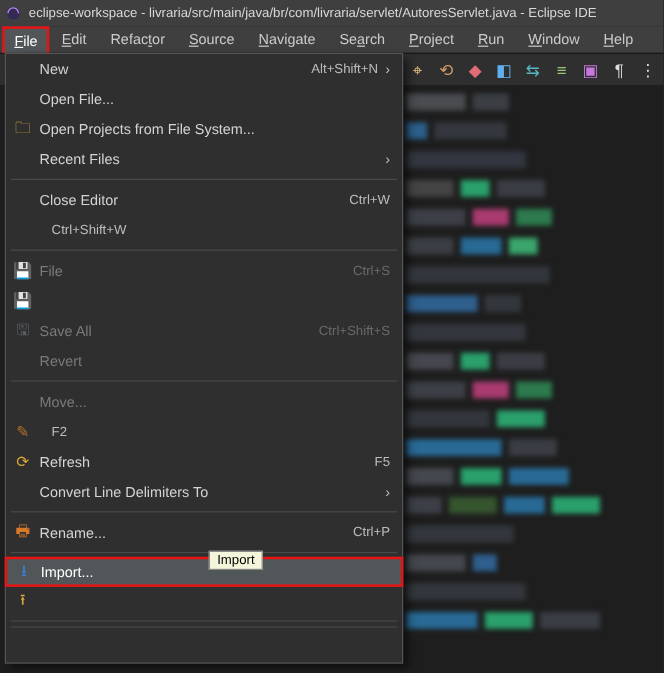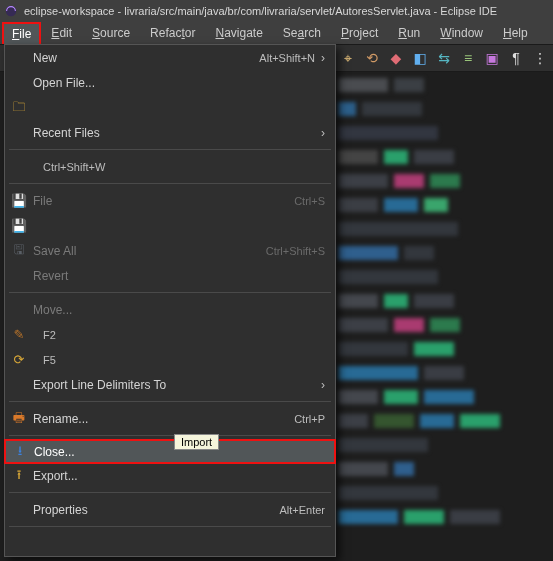--- a/index.html
+++ b/index.html
@@ -76,24 +76,24 @@
 </div>
 
 <div class="menubar">
   <div class="menu-item active">
       <span><span></span><u>F</u><span>ile</span></span>
     </div>
   <div class="menu-item">
       <span><span></span><u>E</u><span>dit</span></span>
     </div>
   <div class="menu-item">
+      <span><span>Refac</span><u>t</u><span>or</span></span>
+    </div>
+  <div class="menu-item">
       <span><span></span><u>S</u><span>ource</span></span>
-    </div>
-  <div class="menu-item">
-      <span><span>Refac</span><u>t</u><span>or</span></span>
     </div>
   <div class="menu-item">
       <span><span></span><u>N</u><span>avigate</span></span>
     </div>
   <div class="menu-item">
       <span><span>Se</span><u>a</u><span>rch</span></span>
     </div>
   <div class="menu-item">
       <span><span></span><u>P</u><span>roject</span></span>
     </div>
@@ -210,29 +210,35 @@
     <span class="drop-label">New</span>
     <span class="drop-shortcut">Alt+Shift+N</span>
     <span class="drop-sub">›</span>
   </div>
   <div class="drop-row">
     <span class="drop-icon"></span>
     <span class="drop-label">Open File...</span>
   </div>
   <div class="drop-row">
     <span class="drop-icon" style="color:#d9a838;">🗀</span>
+    <span class="drop-label">Open Projects from File System...</span>
   </div>
   <div class="drop-row">
     <span class="drop-icon"></span>
     <span class="drop-label">Recent Files</span>
     <span class="drop-sub">›</span>
   </div>
 
   <div class="sep"></div>
 
+  <div class="drop-row">
+    <span class="drop-icon"></span>
+    <span class="drop-label">Close Editor</span>
+    <span class="drop-shortcut">Ctrl+W</span>
+  </div>
   <div class="drop-row">
     <span class="drop-icon"></span>
     <span class="drop-shortcut">Ctrl+Shift+W</span>
   </div>
 
   <div class="sep"></div>
 
   <div class="drop-row disabled">
     <span class="drop-icon" style="color:#5a5f66;">💾</span>
     <span class="drop-label">File</span>
@@ -256,55 +262,50 @@
   <div class="drop-row disabled">
     <span class="drop-icon"></span>
     <span class="drop-label">Move...</span>
   </div>
   <div class="drop-row">
     <span class="drop-icon" style="color:#b8732a;">✎</span>
     <span class="drop-shortcut">F2</span>
   </div>
   <div class="drop-row">
     <span class="drop-icon" style="color:#d9a838;">⟳</span>
+    <span class="drop-label">Refresh</span>
     <span class="drop-shortcut">F5</span>
   </div>
   <div class="drop-row">
     <span class="drop-icon"></span>
-    <span class="drop-label">Export Line Delimiters To</span>
+    <span class="drop-label">Convert Line Delimiters To</span>
     <span class="drop-sub">›</span>
   </div>
 
   <div class="sep"></div>
 
   <div class="drop-row">
     <span class="drop-icon" style="color:#d9792a;">🖶</span>
     <span class="drop-label">Rename...</span>
     <span class="drop-shortcut">Ctrl+P</span>
   </div>
 
   <div class="sep"></div>
 
   <div class="drop-row hovered highlight-box" style="position:relative;">
     <span class="drop-icon" style="color:#3b82e0;">⭳</span>
-    <span class="drop-label">Close...</span>
+    <span class="drop-label">Import...</span>
     <div class="tooltip">Import</div>
   </div>
   <div class="drop-row">
     <span class="drop-icon" style="color:#d9a838;">⭱</span>
-    <span class="drop-label">Export...</span>
-  </div>
-
-  <div class="sep"></div>
-
-  <div class="drop-row">
-    <span class="drop-icon"></span>
-    <span class="drop-label">Properties</span>
-    <span class="drop-shortcut">Alt+Enter</span>
-  </div>
+  </div>
+
+  <div class="sep"></div>
+
 
   <div class="sep"></div>
 
   <div class="drop-row">
     <span class="drop-icon"></span>
 
   </div>
 
 </div>
 

